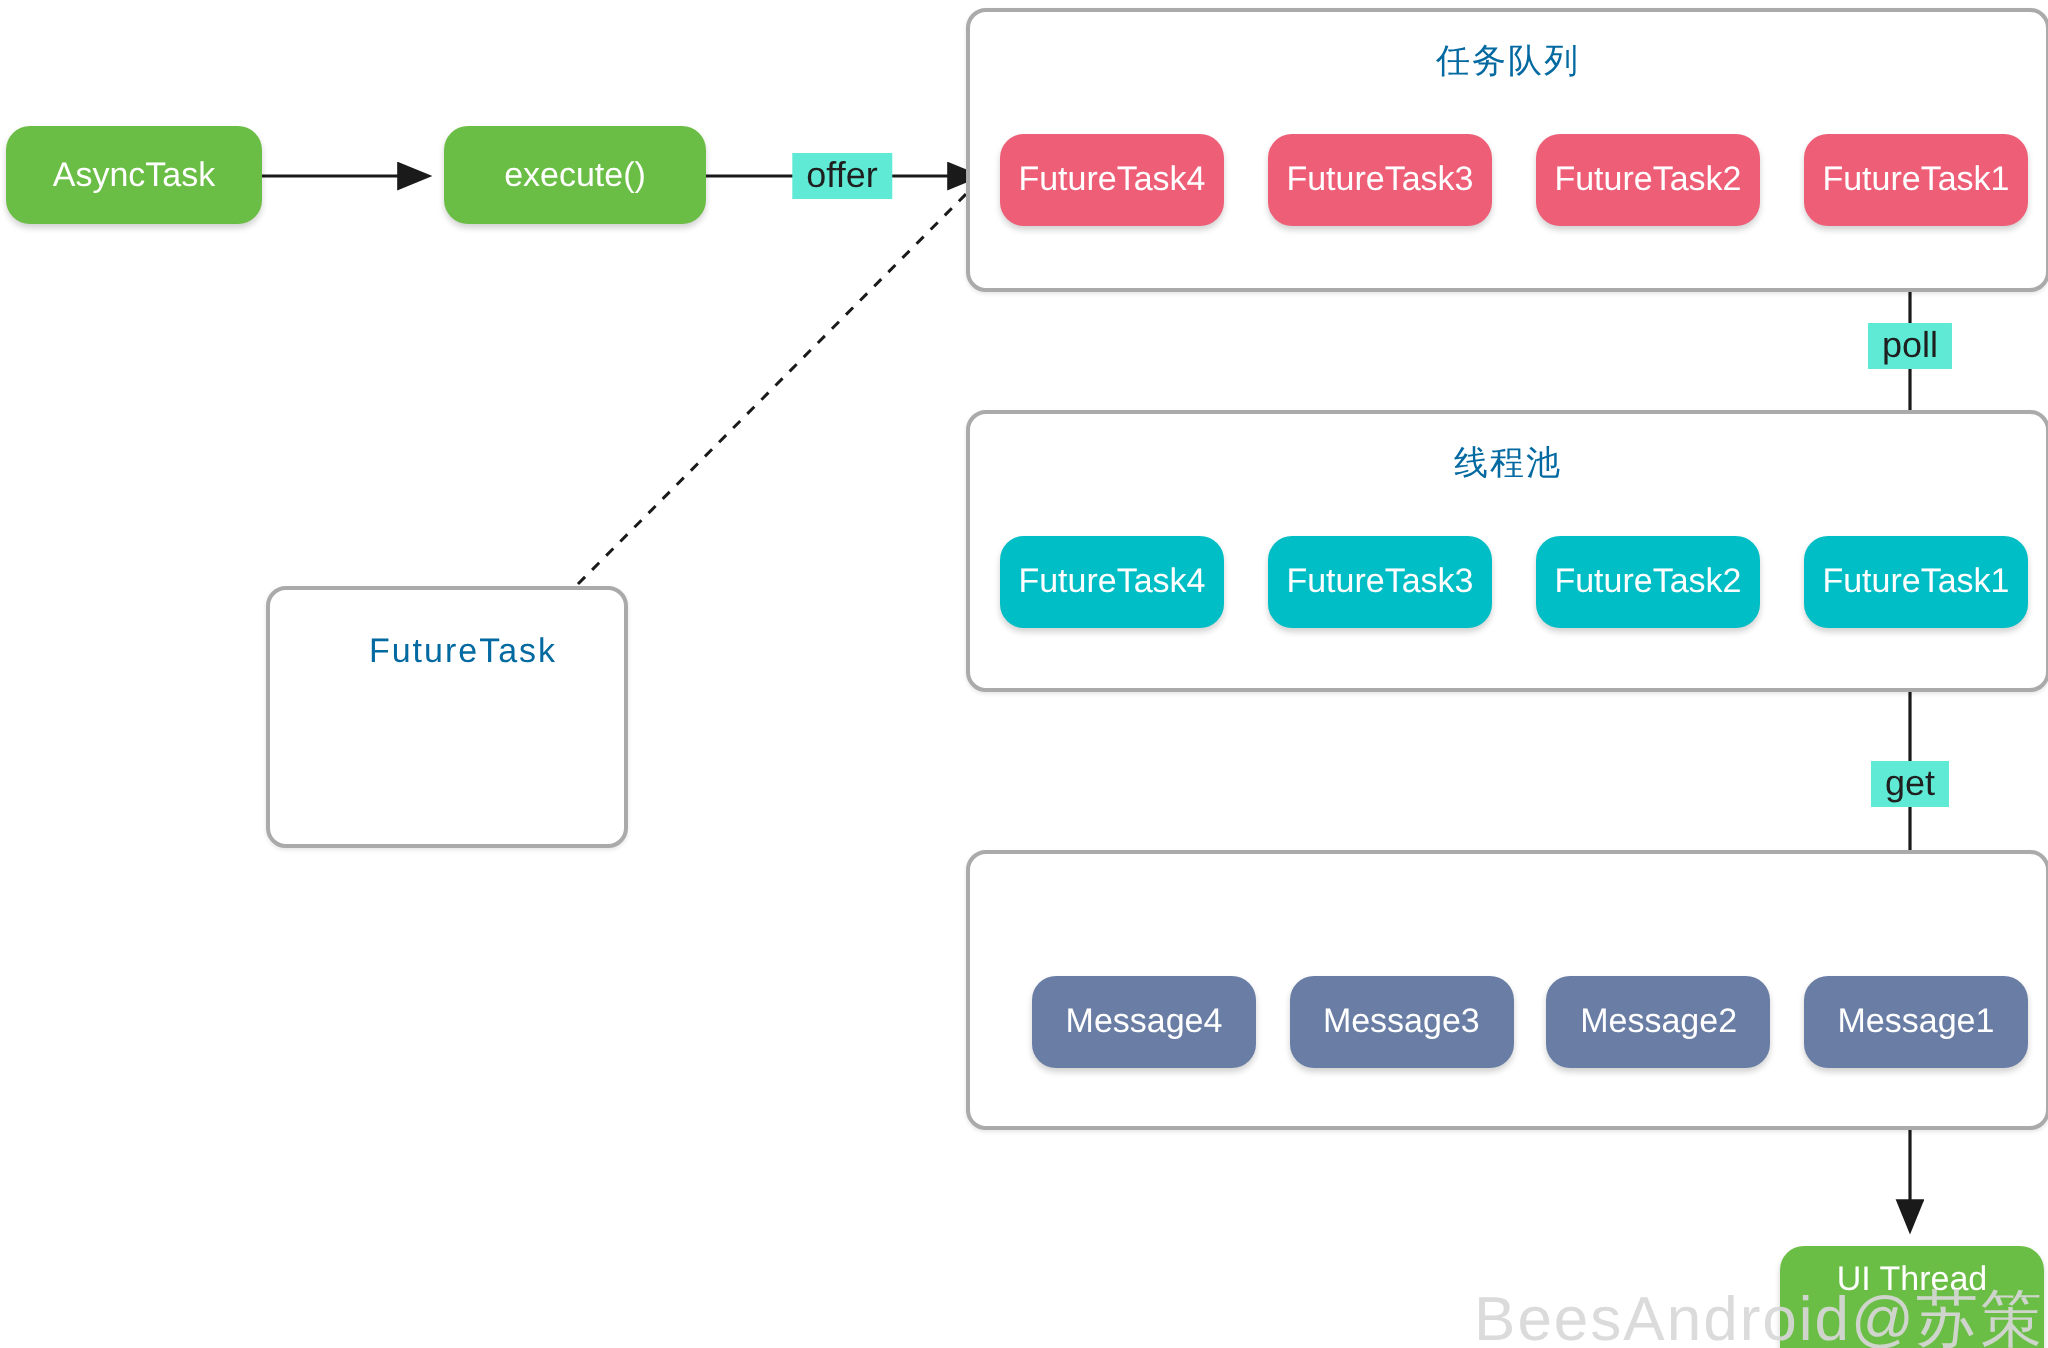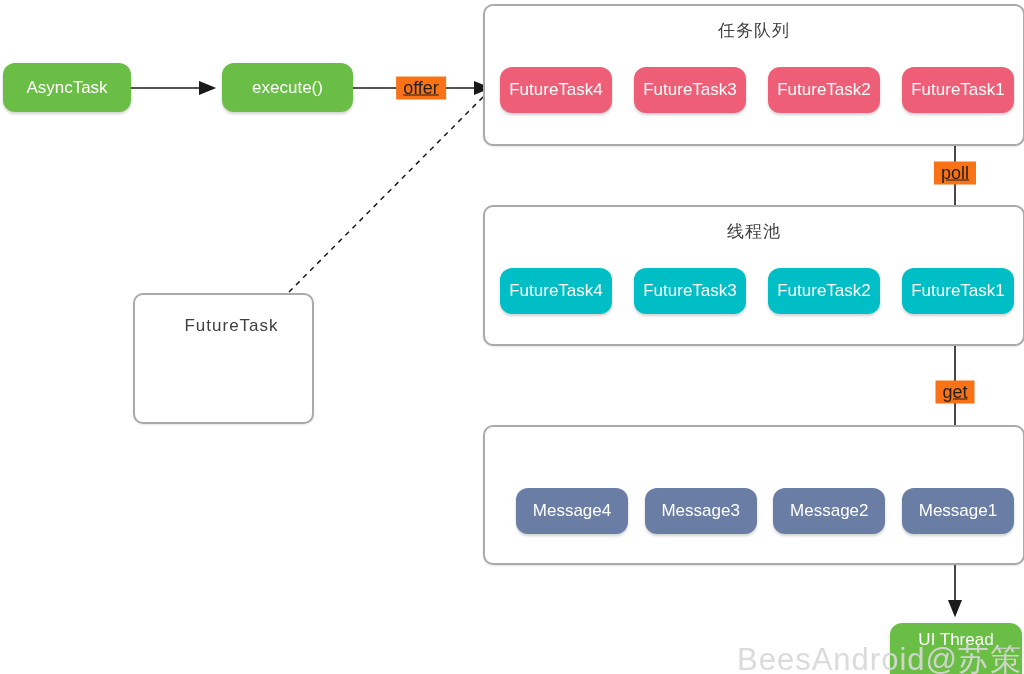--- a/index.html
+++ b/index.html
@@ -34,21 +34,21 @@
     background: #ffffff;
     box-shadow: 0 1px 2px rgba(0,0,0,0.10);
   }
   .container-title {
     position: absolute;
     top: 13px;
     left: 0;
     right: 0;
     text-align: center;
     font-size: 17px;
-    color: #404040;
+    color: #0369a1;
     letter-spacing: 1px;
   }
   .item-row {
     position: absolute;
     top: 61px;
     left: 15px;
     right: 9px;
     height: 46px;
     display: flex;
     justify-content: space-between;
@@ -61,26 +61,25 @@
   }
 
   .flow-node {
     height: 49px;
     line-height: 49px;
   }
 
   
   .edge-label {
     position: absolute;
-    background: #f97316;
+    background: #5eead4;
     color: #1F1F1F;
     font-size: 18px;
     padding: 1px 7px;
     transform: translate(-50%, -50%);
-    text-decoration: underline;
   }
 
   #arrow-layer {
     position: absolute;
     left: 0; top: 0;
     width: 1024px; height: 674px;
     pointer-events: none;
   }
 
   #futuretask-wrap .container-title { top: 21px; padding-left: 16px; }

